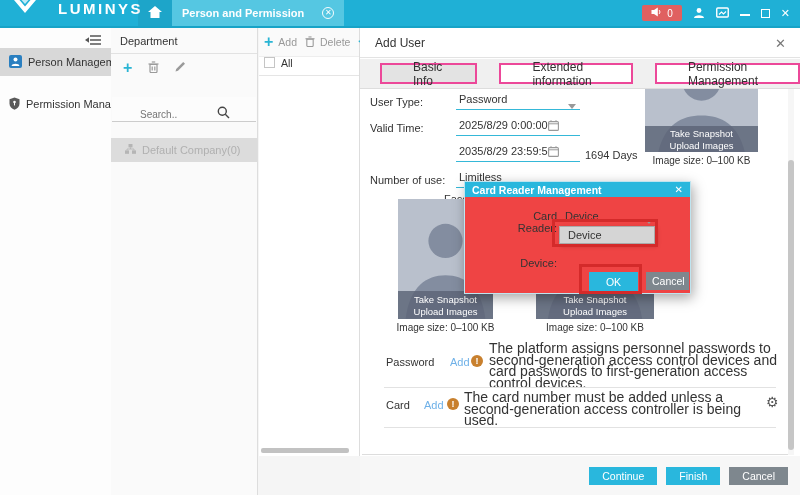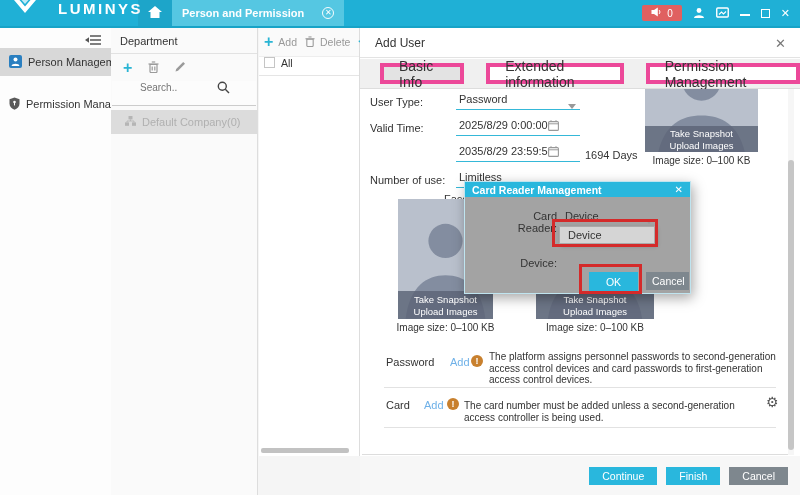--- a/index.html
+++ b/index.html
@@ -35,21 +35,21 @@
   .side-item.active{background:#d8d8d8;}
   .side-item-1{top:20px;}
   .side-item-2{top:62px;}
 
   
   .dept{position:absolute;left:111px;top:28px;width:147px;bottom:0;background:#fafafa;
         border-right:1px solid #ddd;}
   .dept-header{height:26px;line-height:26px;padding-left:9px;border-bottom:1px solid #e2e2e2;color:#333;}
   .dept-toolbar{height:27px;display:flex;align-items:center;gap:16px;padding-left:12px;}
   .plus-glyph{color:#2ab5d4;font-size:16px;font-weight:bold;line-height:14px;cursor:pointer;}
-  .dept-search{height:25px;margin:0 1px;border-bottom:1px solid #ccc;display:flex;align-items:flex-start;
+  .dept-search{height:25px;margin:16px 1px;border-bottom:1px solid #ccc;display:flex;align-items:flex-end;
                padding:0 26px;background:#fcfcfc;}
   .dept-search input{flex:1;border:none;outline:none;background:transparent;font-size:10px;
                      color:#999;font-family:"Liberation Sans",sans-serif;min-width:0;}
   .dept-item{height:24px;margin-top:4px;background:#dcdcdc;display:flex;align-items:center;gap:6px;
              padding-left:14px;color:#b0b0b0;cursor:pointer;}
 
   
   .plist{position:absolute;left:259px;top:28px;width:101px;height:428px;background:#fff;
          border-right:1px solid #ddd;}
   .plist-toolbar{height:28px;background:#fafafa;display:flex;align-items:center;gap:5px;
@@ -60,56 +60,56 @@
   .hscroll{position:absolute;left:2px;bottom:3px;width:88px;height:5px;background:#c2c2c2;
            border-radius:2px;cursor:pointer;}
 
   
   .adduser{position:absolute;left:360px;top:28px;width:440px;bottom:0;background:#fff;}
   .au-header{position:absolute;left:0;top:0;right:0;height:30px;border-bottom:1px solid #e3e3e3;
              display:flex;align-items:center;padding-left:15px;font-size:12px;color:#333;}
   .au-close{position:absolute;right:14px;top:8px;color:#777;font-size:13px;cursor:pointer;}
   .au-tabs{position:absolute;left:0;top:31px;right:0;height:30px;background:#f0f0f0;
            border-bottom:1px solid #ddd;display:flex;align-items:center;gap:22px;padding-left:20px;}
-  .au-tab{height:21px;padding:0 15px;display:flex;align-items:center;background:#fff;
-          border:4px solid #ec4899;color:#333;font-size:14px;cursor:pointer;}
+  .au-tab{height:21px;padding:0 31px;display:flex;align-items:center;background:#fff;
+          border:2px solid #ec4899;color:#333;font-size:12px;cursor:pointer;}
   .au-tab.active{background:#e3e3e3;}
   .au-content{position:absolute;left:2px;top:61px;width:432px;height:366px;border-bottom:1px solid #ddd;
               overflow:hidden;}
   .flabel{position:absolute;width:84px;text-align:left;color:#333;}
   .fval{position:absolute;left:94px;width:124px;height:17px;border-bottom:1px solid #35b8d8;
         padding-left:3px;color:#333;cursor:pointer;}
   .fval-sm{width:76px;}
   .ficon{position:absolute;cursor:pointer;}
   .days{position:absolute;left:223px;top:60px;color:#333;}
   .face-label{position:absolute;left:82px;top:104px;color:#333;}
   .photo-box{position:absolute;background:#b9c0cc;overflow:hidden;cursor:pointer;}
   .photo-overlay{position:absolute;left:0;right:0;bottom:0;background:rgba(92,100,118,.82);
                  color:#fff;font-size:9.5px;display:flex;flex-direction:column;align-items:center;
                  justify-content:center;gap:1px;}
   .caption{position:absolute;text-align:center;font-size:10px;color:#333;}
   .add-link{position:absolute;color:#6fb1e8;cursor:pointer;}
   .warn-icon{position:absolute;width:12px;height:12px;border-radius:50%;background:#c8802e;color:#fff;
              font-size:9px;font-weight:bold;text-align:center;line-height:12px;}
-  .hint{position:absolute;font-size:10px;line-height:11.5px;color:#333;margin-top:8px;}
+  .hint{position:absolute;font-size:14px;line-height:11.5px;color:#333;}
   .hdiv{position:absolute;height:0;border-top:1px solid #e2e2e2;}
   .gear{position:absolute;left:404px;top:306px;font-family:"DejaVu Sans",sans-serif;font-size:14px;
         color:#555;cursor:pointer;line-height:14px;}
   .vtrack{position:absolute;right:6px;top:61px;width:6px;height:366px;background:#f6f6f6;}
   .vthumb{position:absolute;right:6px;top:132px;width:6px;height:290px;background:#c6c6c6;
           border-radius:3px;cursor:pointer;}
   .au-footer{position:absolute;left:0;bottom:0;right:0;height:39px;background:#f7f7f7;
              display:flex;align-items:center;justify-content:flex-end;gap:9px;padding-right:12px;}
   .btn{height:18px;border:none;color:#fff;font-size:10.5px;padding:0 13px;cursor:pointer;
        font-family:"Liberation Sans",sans-serif;}
   .btn-cyan{background:#29b7dd;}
   .btn-gray{background:#7e878e;}
 
   
-  .modal{position:absolute;left:464px;top:181px;width:227px;height:113px;background:#a3a3a3;
+  .modal{position:absolute;left:464px;top:181px;width:227px;height:113px;background:#ef4444;
          border:1px solid #bfe4ef;box-shadow:2px 4px 12px rgba(0,0,0,.35);z-index:10;}
   .modal-title{height:15px;background:#29b7dd;color:#fff;font-size:10.5px;font-weight:bold;
                display:flex;align-items:center;padding:0 7px;}
   .modal-x{margin-left:auto;font-size:10px;font-weight:normal;cursor:pointer;}
   .mlabel{position:absolute;text-align:right;color:#333;}
   .mval{position:absolute;left:100px;top:28px;color:#333;cursor:pointer;}
   .mcaret{position:absolute;left:180px;top:32px;cursor:pointer;}
   .dropdown{position:absolute;left:94px;top:44px;width:96px;border:1px solid #aaa;background:#fff;
             box-shadow:2px 2px 4px rgba(0,0,0,.25);z-index:2;}
   .opt{height:17px;display:flex;align-items:center;padding-left:8px;color:#333;cursor:pointer;}

